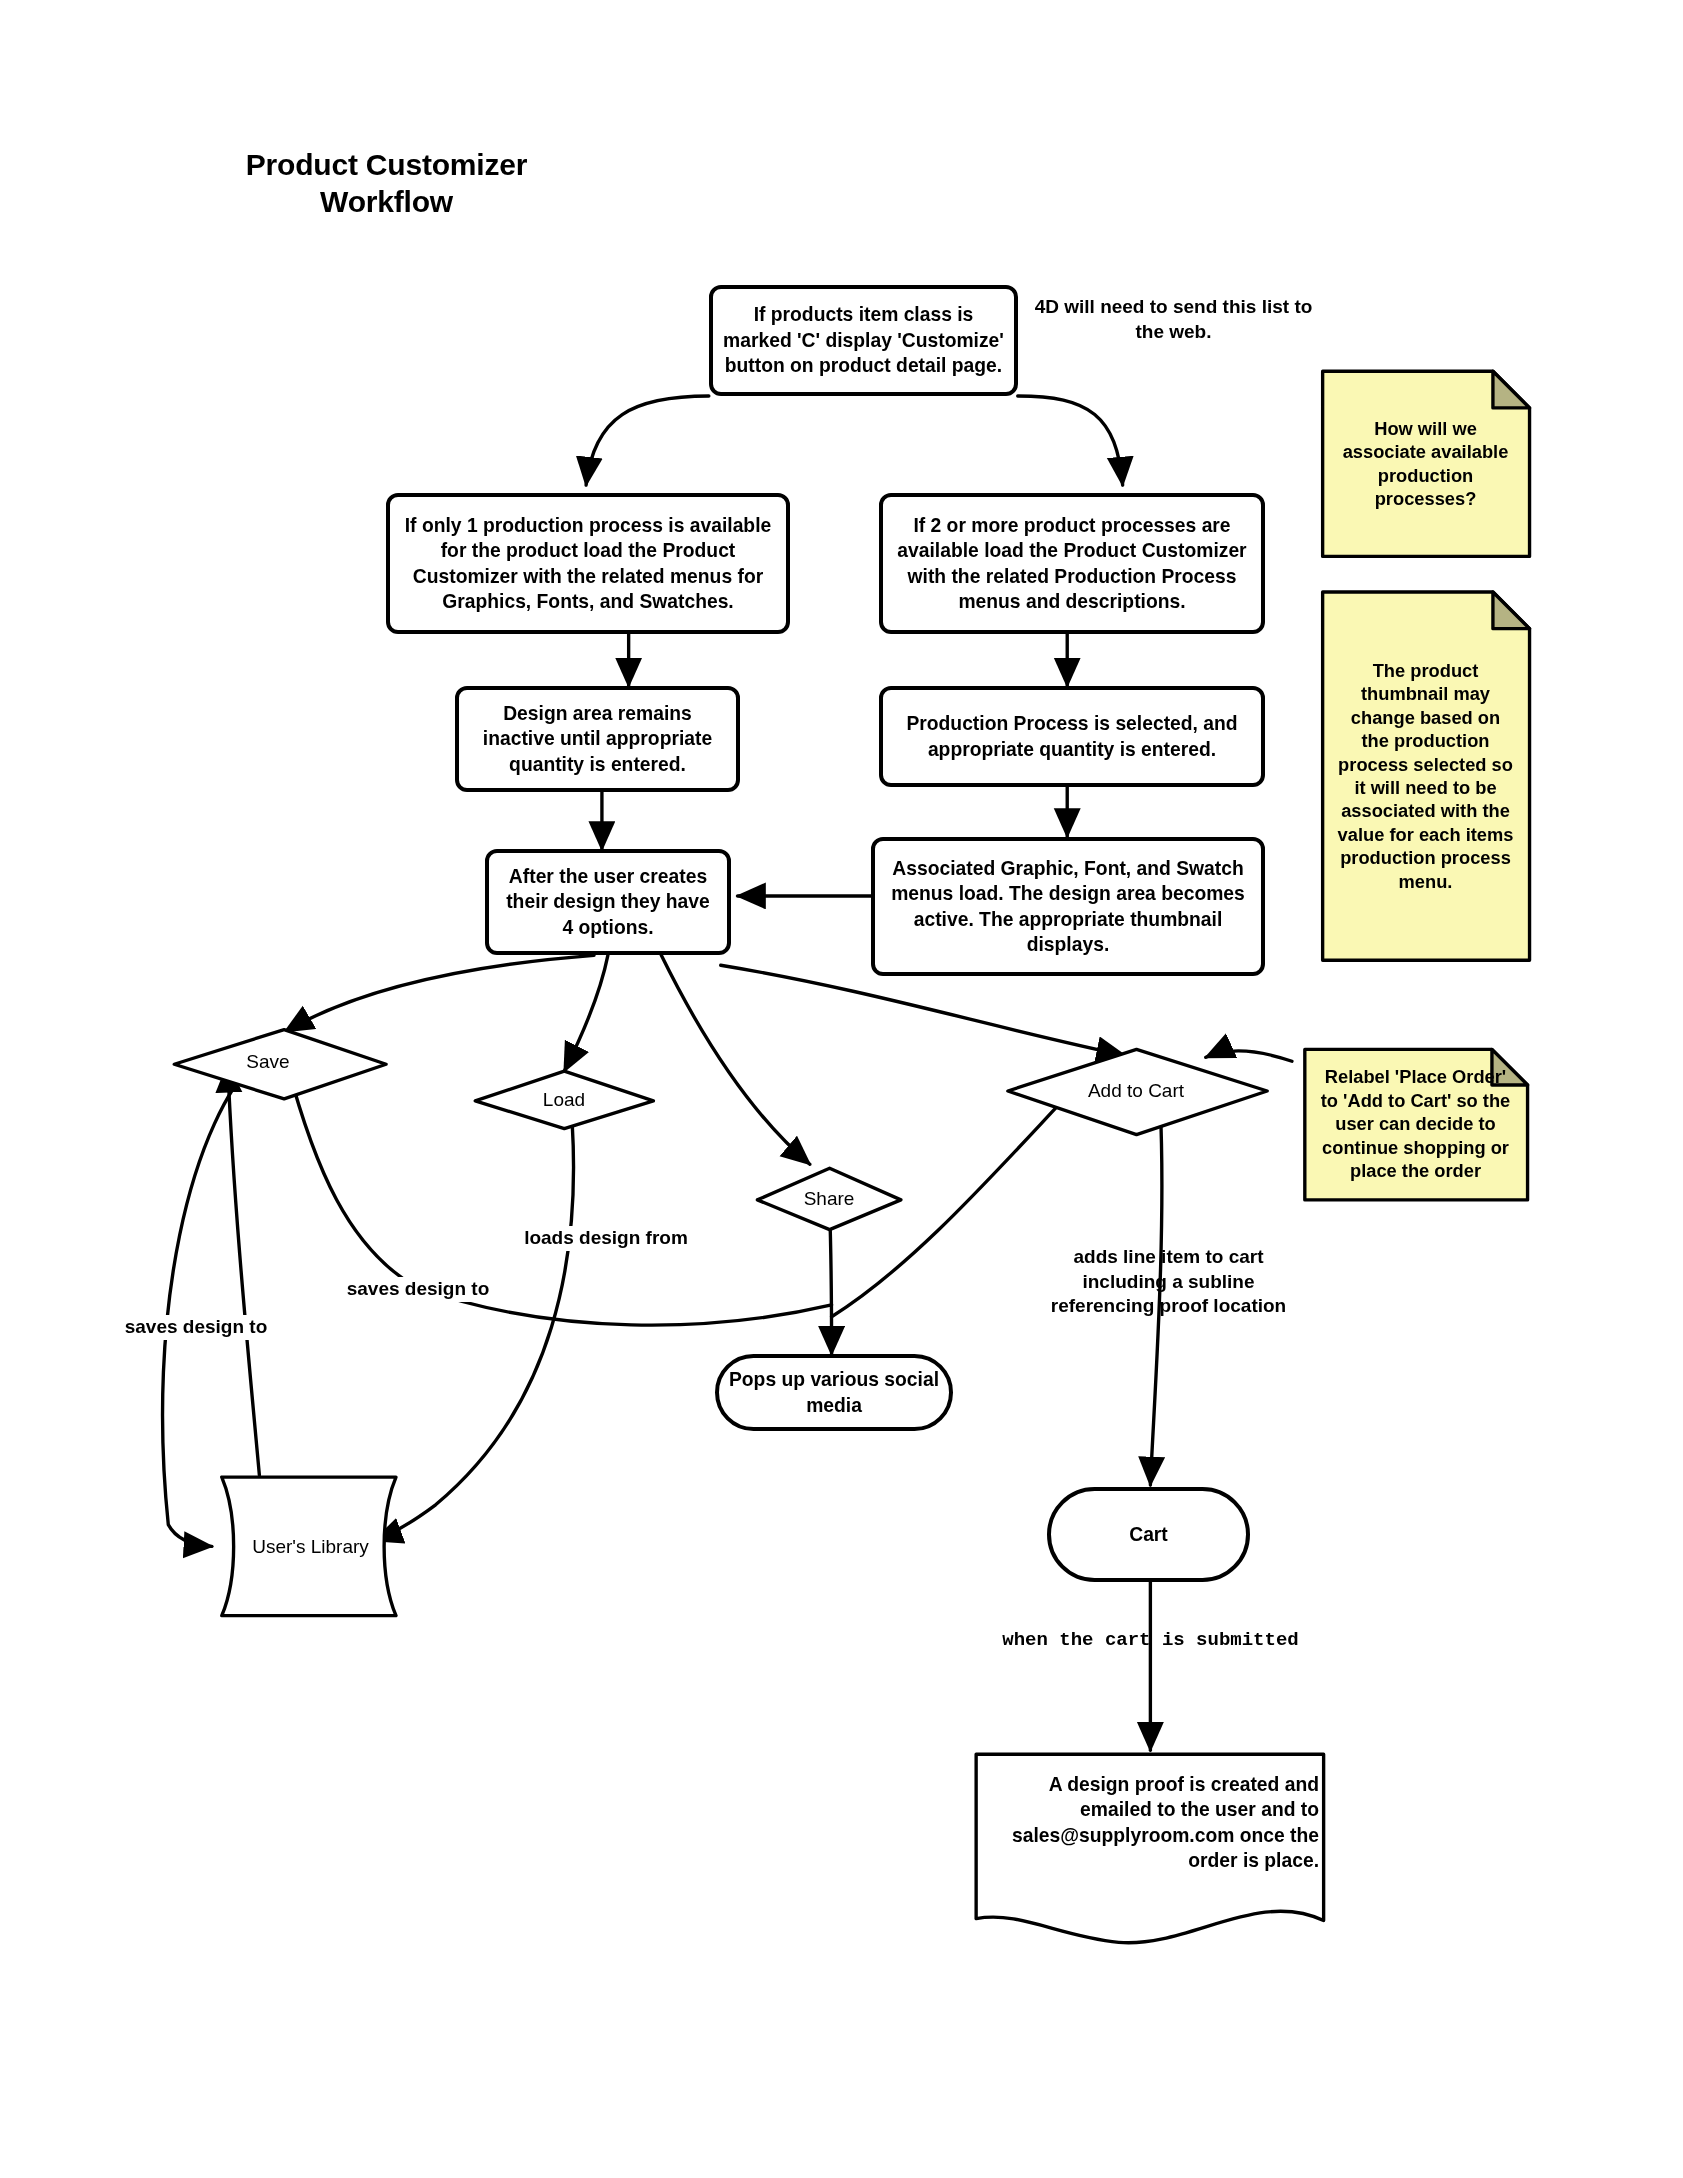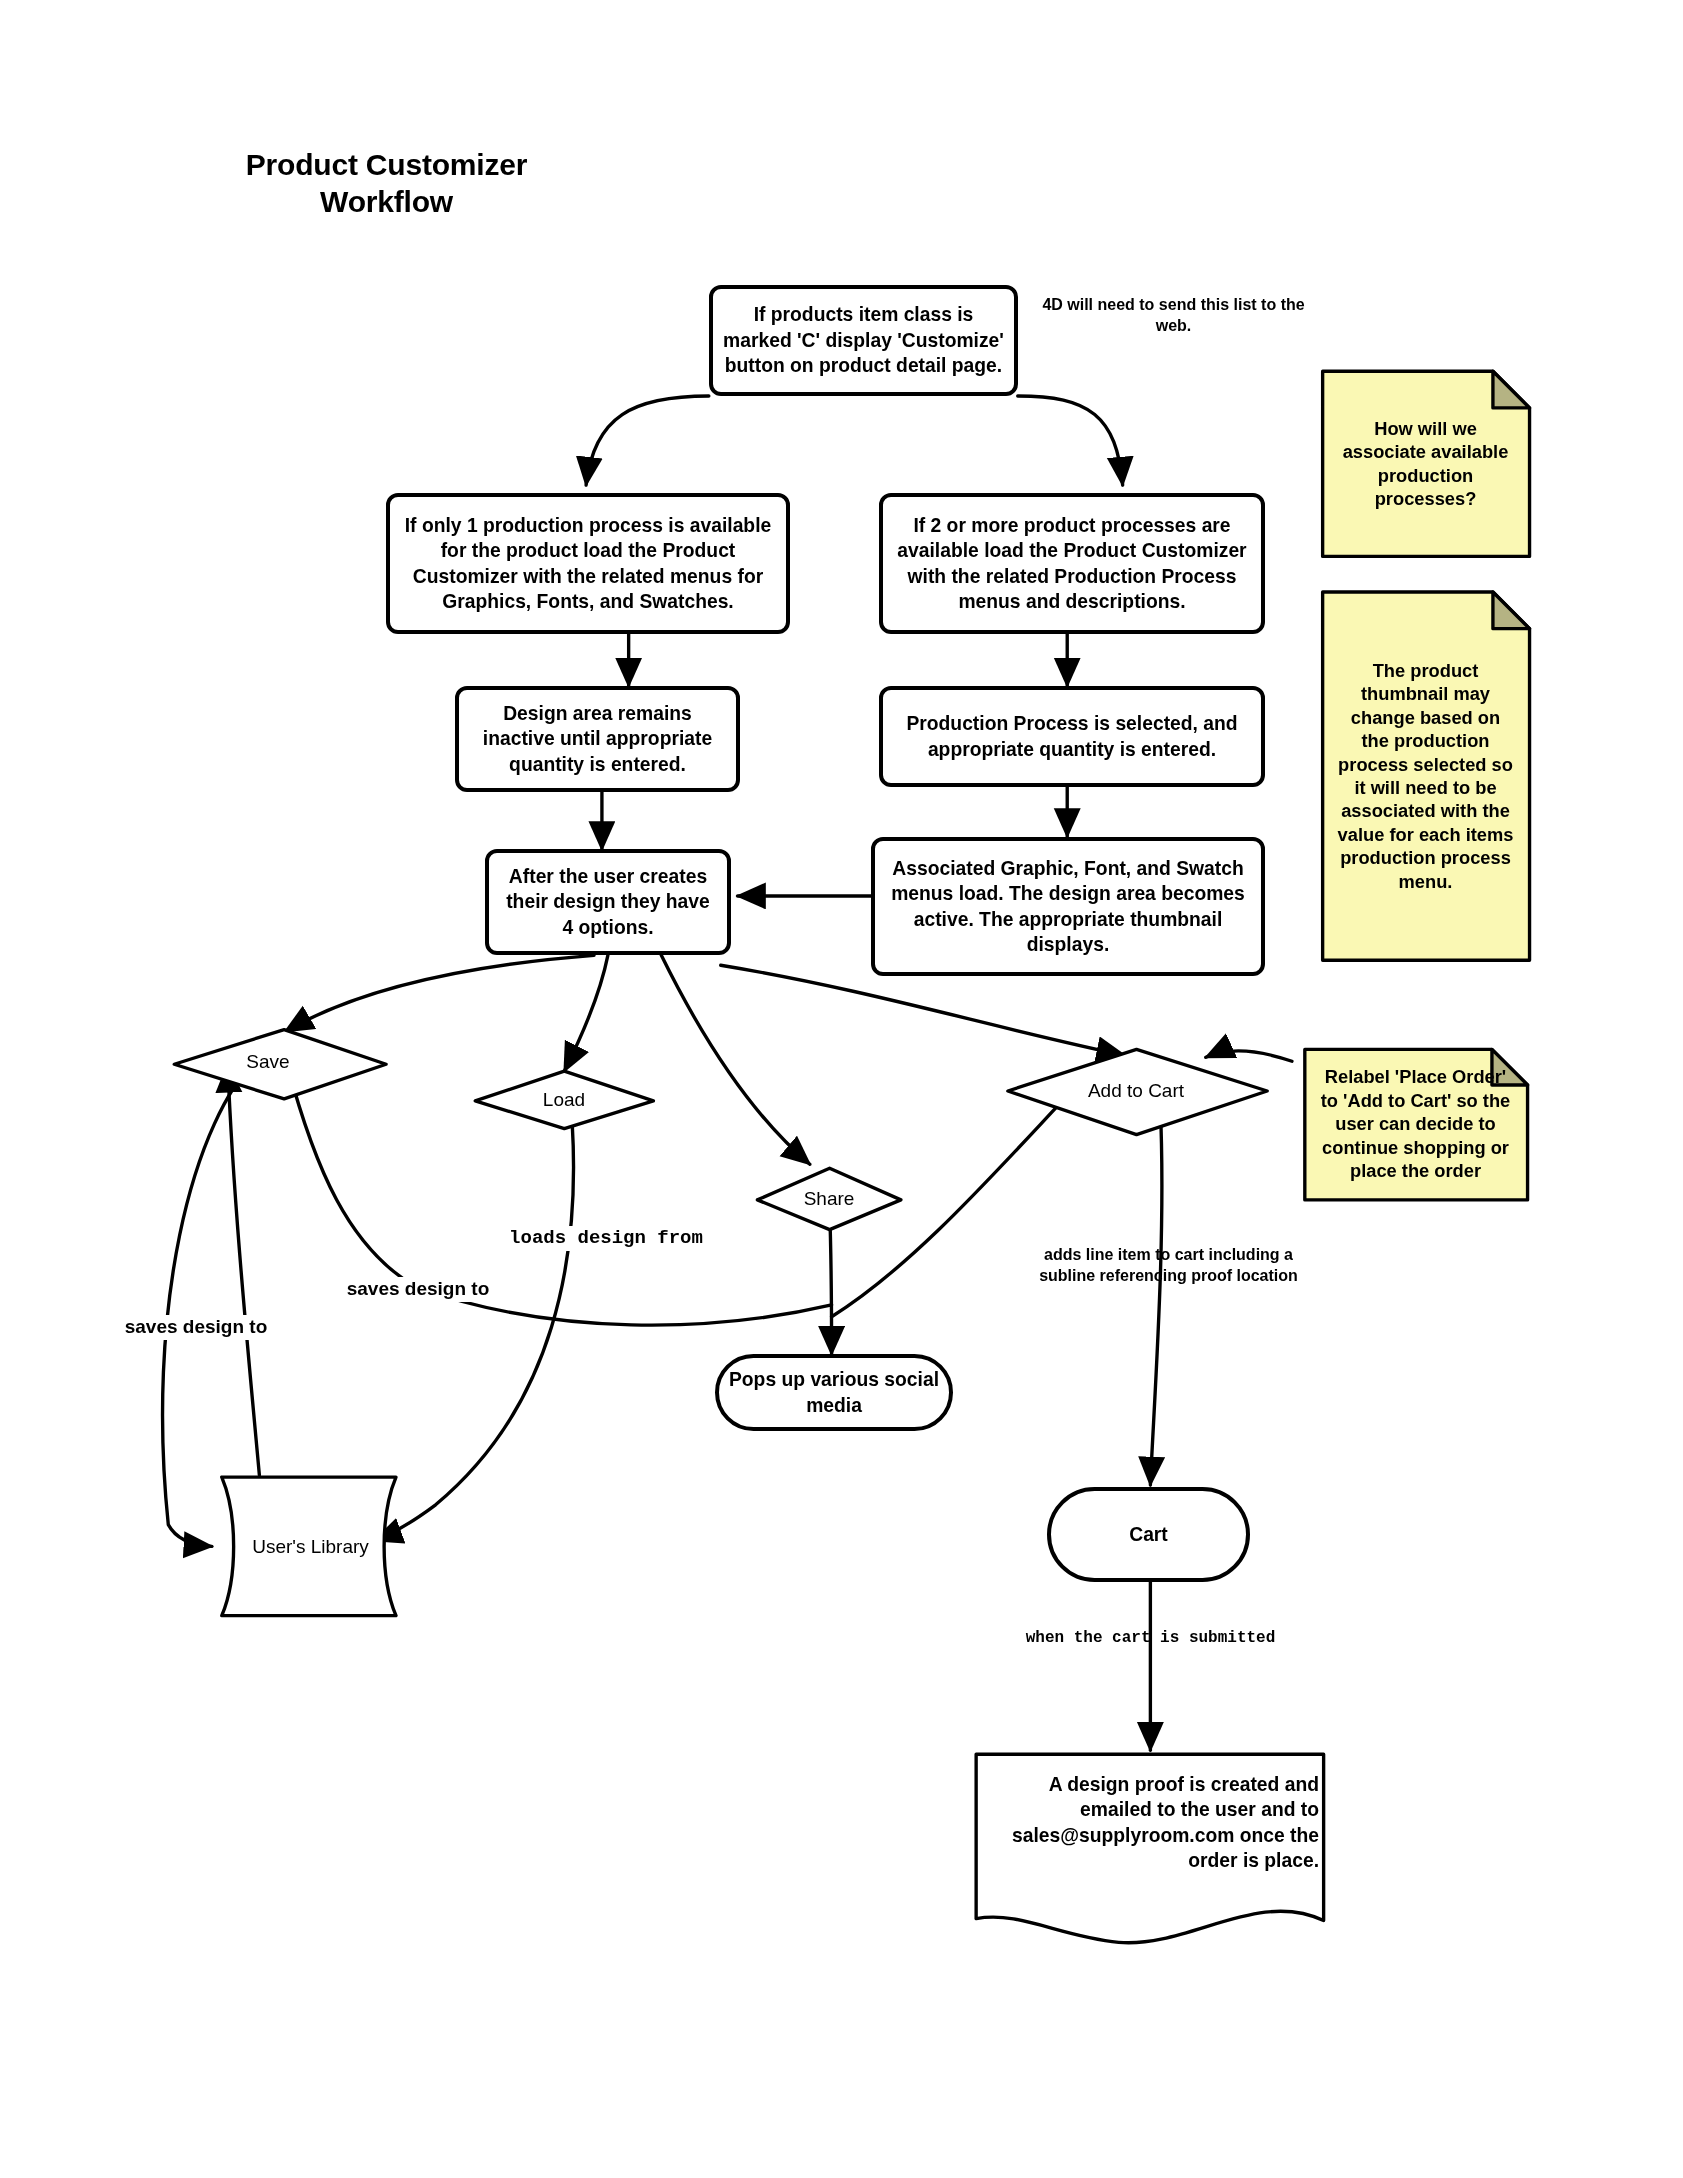--- a/index.html
+++ b/index.html
@@ -109,21 +109,21 @@
     font-size: 18.3px;
     font-weight: bold;
     line-height: 1.28;
     padding: 14px 16px 14px 14px;
     color: #000;
   }
   
   .annot {
     position: absolute;
     text-align: center;
-    font-size: 16px;
+    font-size: 19px;
     font-weight: bold;
     line-height: 1.3;
     color: #000;
   }
   .edge-label {
     position: absolute;
     text-align: center;
     font-size: 19px;
     font-weight: bold;
     line-height: 1.3;
@@ -304,18 +304,18 @@
   </div>
 
   <div class="edge-label" style="left:107px; top:1315px; width:178px;">
     <span>saves design to</span>
   </div>
 
   <div class="edge-label" style="left:329px; top:1277px; width:178px;">
     <span>saves design to</span>
   </div>
 
-  <div class="edge-label" style="left:507px; top:1226px; width:198px;font-family:Liberation Mono, monospace;">
+  <div class="edge-label" style="left:507px; top:1226px; width:198px;">
     <span>loads design from</span>
   </div>
 
 </div>
 
 
 </body></html>

